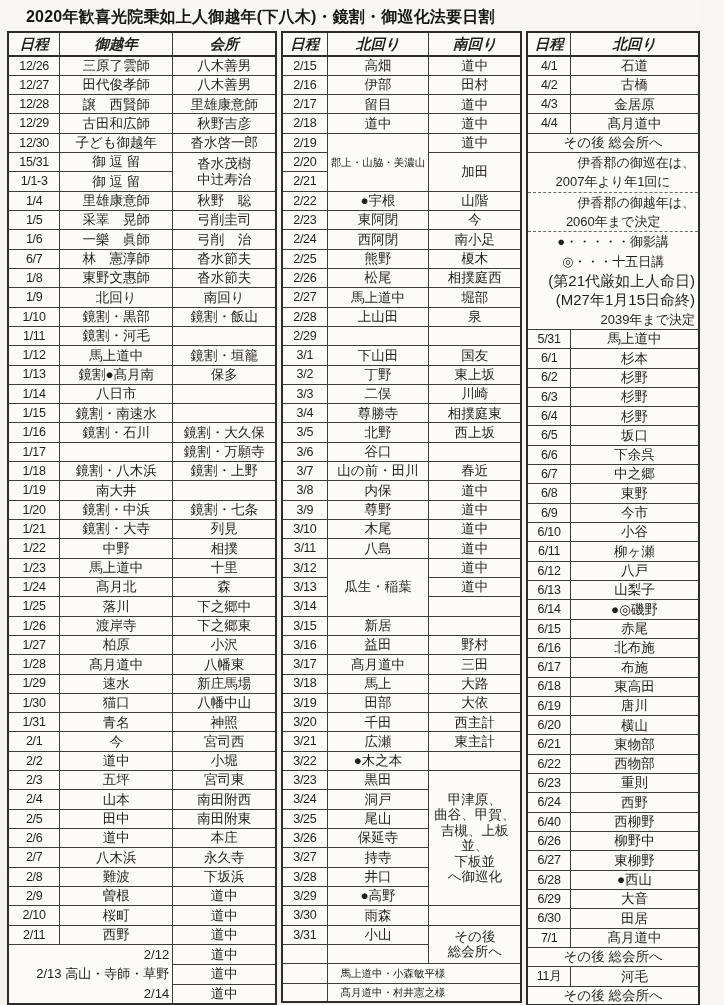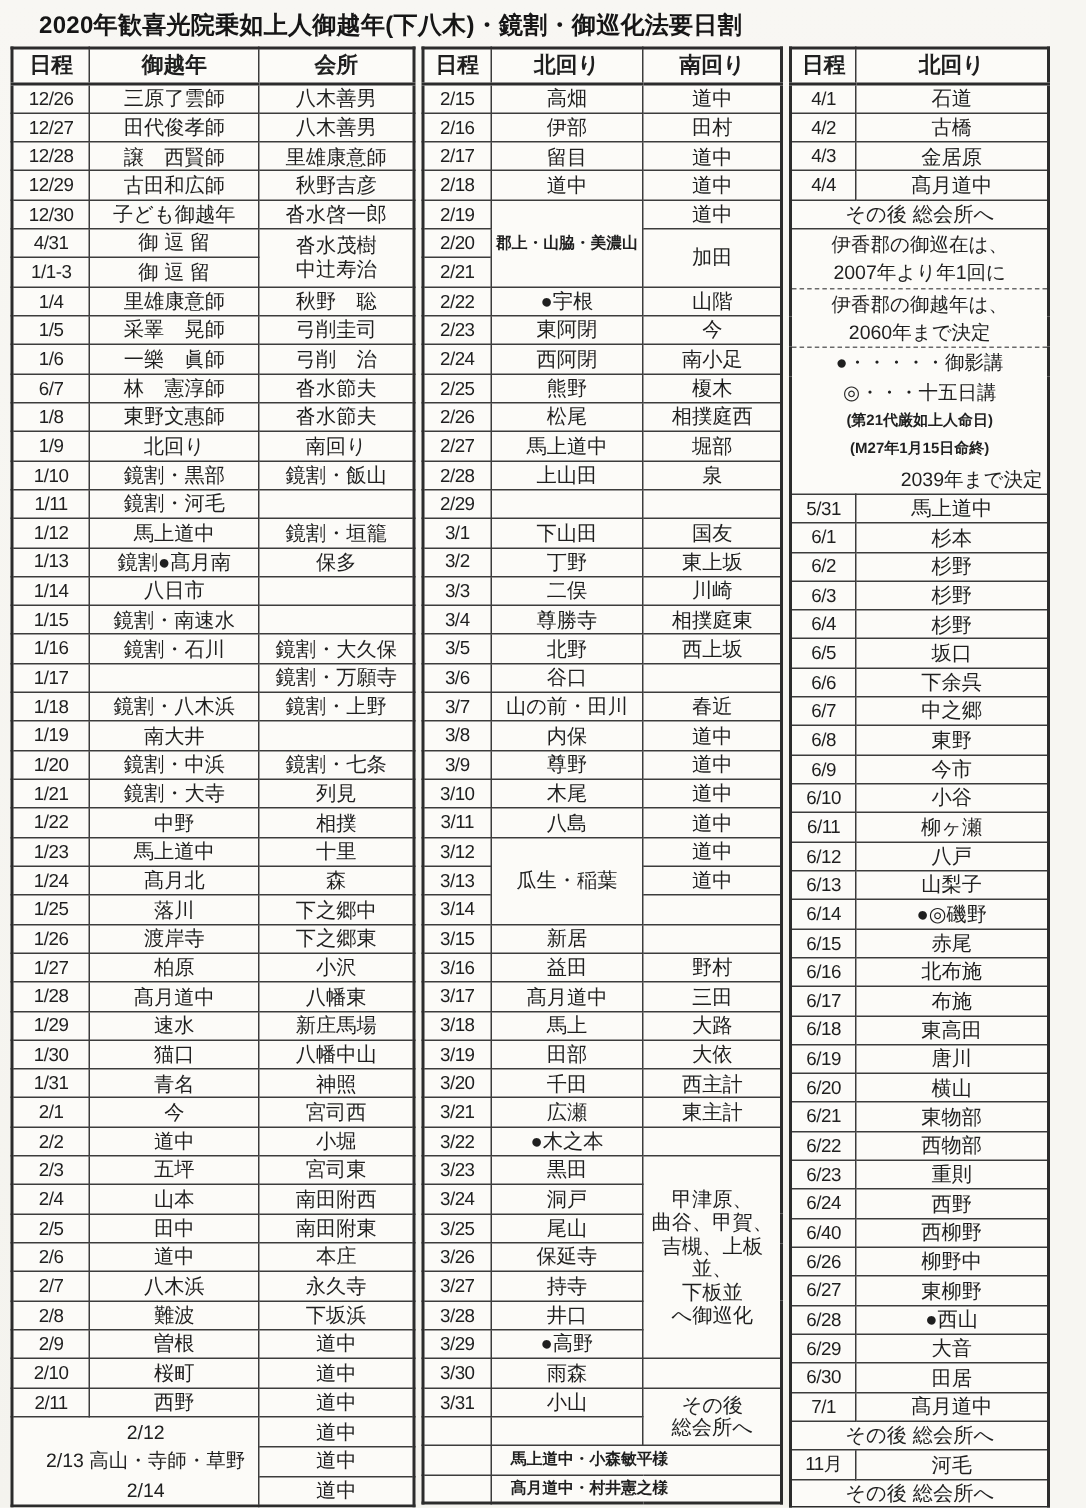--- a/index.html
+++ b/index.html
@@ -20,30 +20,30 @@
     border-collapse:collapse;table-layout:fixed;
     background:#fcfbf8;border:2px solid #2c2c2c;
   }
   th,td{
     border:1px solid #3c3c3c;
     text-align:center;vertical-align:middle;
     padding:0 1px;overflow:hidden;
     font-size:13.5px;line-height:1.15;
     white-space:pre-line;
   }
-  thead th{font-size:14.5px;font-weight:700;height:22px;border-bottom:2px solid #2c2c2c;background:#fcfbf8;}
+  thead th{font-size:14.5px;font-weight:700;height:22px;border-bottom:2px solid #2c2c2c;background:#fcfbf8;font-style:italic;}
   tbody tr{height:19.32px;}
   td.date{font-size:12.5px;letter-spacing:-.3px;}
-  td.small, .small{font-size:10.5px;line-height:1.25;font-weight:bold;}
+  td.small, .small{font-size:10.5px;line-height:1.25;}
   td.left{text-align:left;padding-left:13px;}
   .lines-cell{padding:0;}
   .line{height:19.32px;line-height:19.32px;padding:0 3px;font-size:13px;text-align:center;white-space:nowrap;overflow:hidden;}
-  .line.left{text-align:center;}
+  .line.left{text-align:right;}
   .line.right{text-align:right;}
-  .line.small{font-size:10px;}
+  .line.small{font-size:15px;text-align:right;}
   .line.dash{border-bottom:1.5px dashed #6a6a6a;text-align:center;}
   .notes-cell{vertical-align:top;padding:0;}
 </style>
 </head>
 <body>
 
 <div id="page">
   <div id="title">2020年歓喜光院乗如上人御越年(下八木)・鏡割・御巡化法要日割</div>
   <div id="tables">
       <table>
@@ -79,21 +79,21 @@
             <td class="date">12/29</td>
             <td>古田和広師</td>
             <td>秋野吉彦</td>
           </tr>
           <tr>
             <td class="date">12/30</td>
             <td>子ども御越年</td>
             <td>沓水啓一郎</td>
           </tr>
           <tr>
-            <td class="date">4/31</td>
+            <td class="date">15/31</td>
             <td>御 逗 留</td>
             <td rowspan="2">沓水茂樹
 中辻寿治</td>
           </tr>
           <tr>
             <td class="date">1/1-3</td>
             <td>御 逗 留</td>
           </tr>
           <tr>
             <td class="date">1/4</td>

